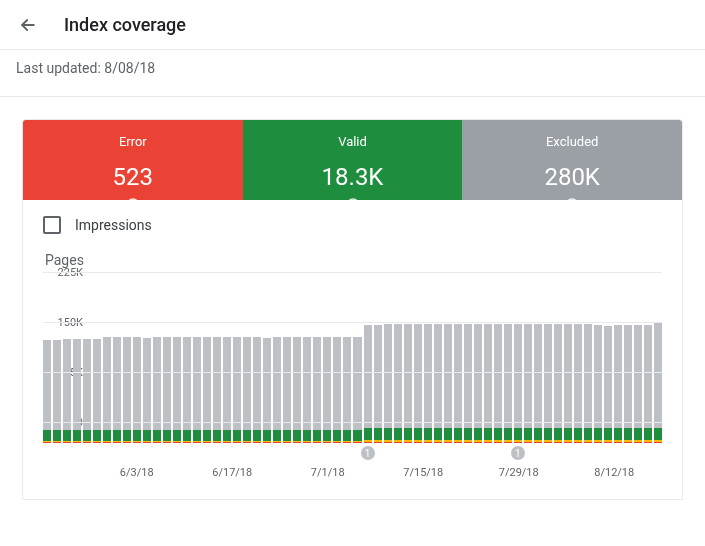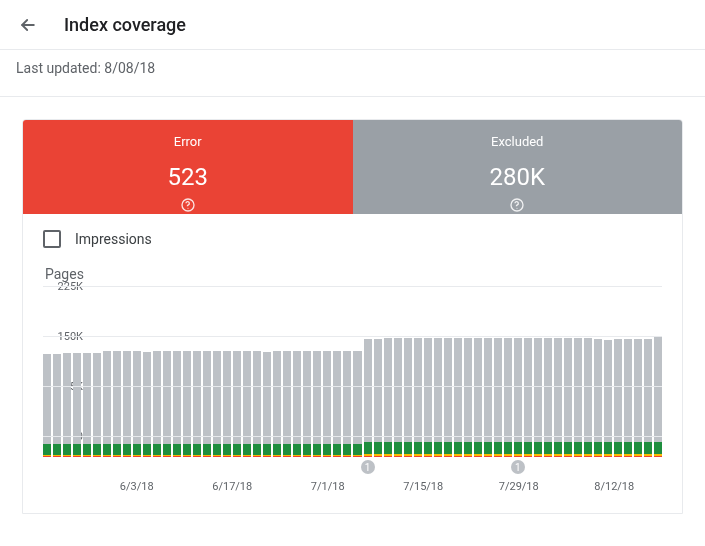--- a/index.html
+++ b/index.html
@@ -40,21 +40,21 @@
     padding: 22px 22px 0 22px;
   }
   .card {
     background: #fff;
     border: 1px solid #e8eaed;
     border-radius: 4px 4px 0 0;
     overflow: hidden;
   }
   .tabs {
     display: flex;
-    height: 94px;
+    height: 80px;
   }
   .tab {
     flex: 1;
     display: flex;
     flex-direction: column;
     align-items: center;
     justify-content: flex-start;
     padding-top: 14px;
     color: #fff;
     cursor: pointer;
@@ -189,20 +189,31 @@
 
 <div class="subheader">Last updated: 8/08/18</div>
 
 <div class="card-container">
   <div class="card">
 
     <div class="tabs">
       <div class="tab tab-error">
         <div class="tab-label">Error</div>
         <div class="tab-value">523</div>
+        <div class="tab-help">
+            <svg width="16" height="16" viewBox="0 0 24 24" fill="none" stroke="currentColor" stroke-width="2">
+              <circle cx="12" cy="12" r="9"></circle>
+              <path d="M9 9.5 a2.5 2.5 0 1 1 3.5 2.3 c-1 .5-1.5 1-1.5 2.2"></path>
+              <circle cx="12" cy="17" r="0.8" fill="currentColor" stroke="none"></circle>
+            </svg>
+          </div>
+      </div>
+      <div class="tab tab-valid">
+        <div class="tab-label">Valid</div>
+        <div class="tab-value">18.3K</div>
         <div class="tab-help">
             <svg width="16" height="16" viewBox="0 0 24 24" fill="none" stroke="currentColor" stroke-width="2">
               <circle cx="12" cy="12" r="9"></circle>
               <path d="M9 9.5 a2.5 2.5 0 1 1 3.5 2.3 c-1 .5-1.5 1-1.5 2.2"></path>
               <circle cx="12" cy="17" r="0.8" fill="currentColor" stroke="none"></circle>
             </svg>
           </div>
       </div>
       <div class="tab tab-excl">
         <div class="tab-label">Excluded</div>

